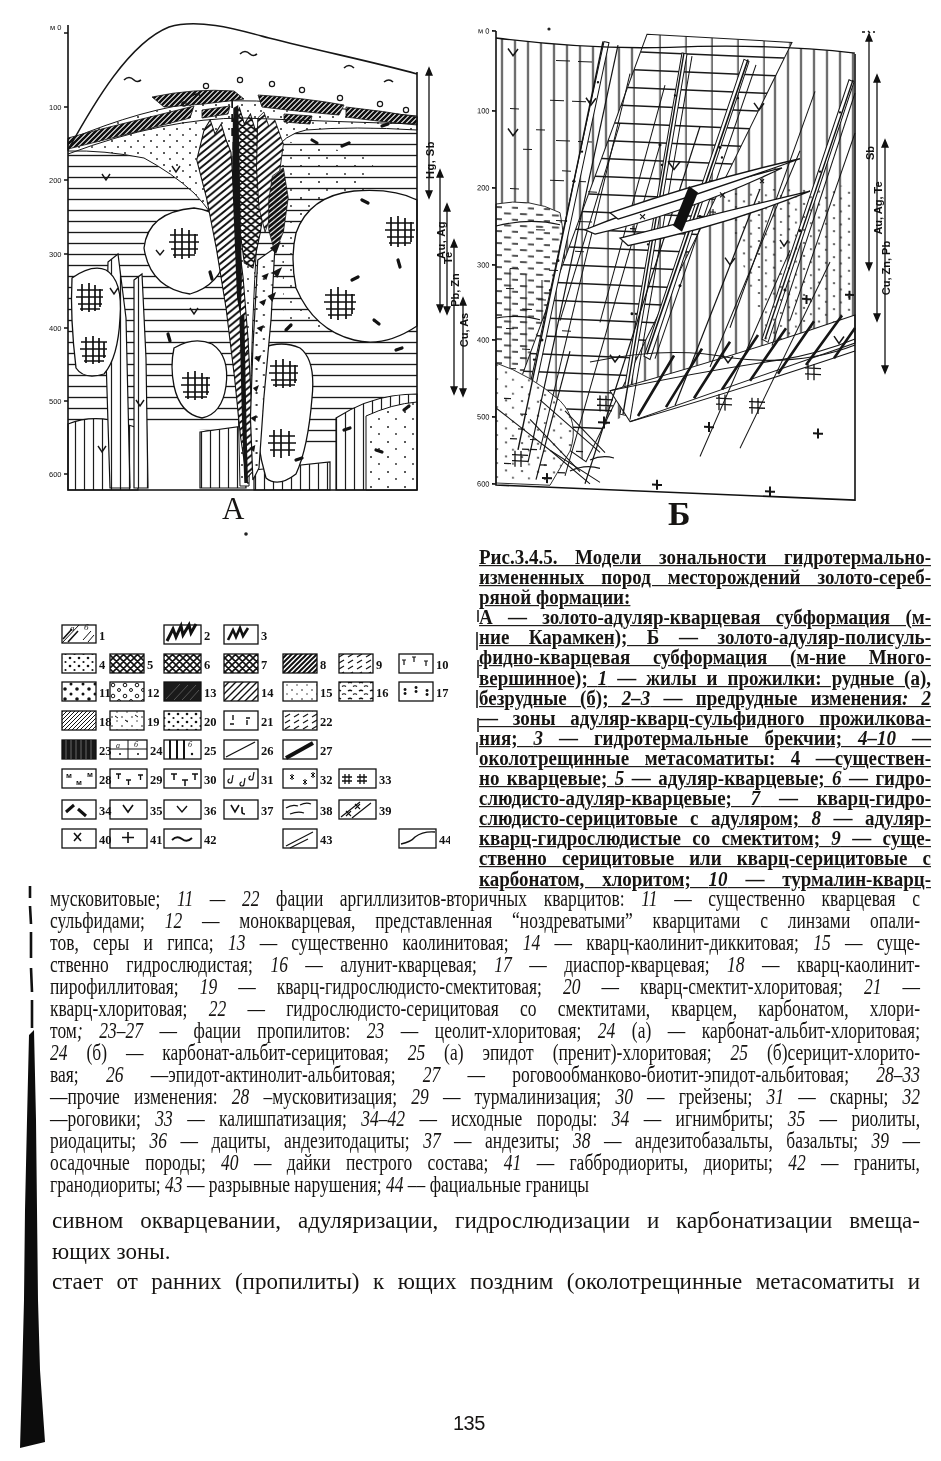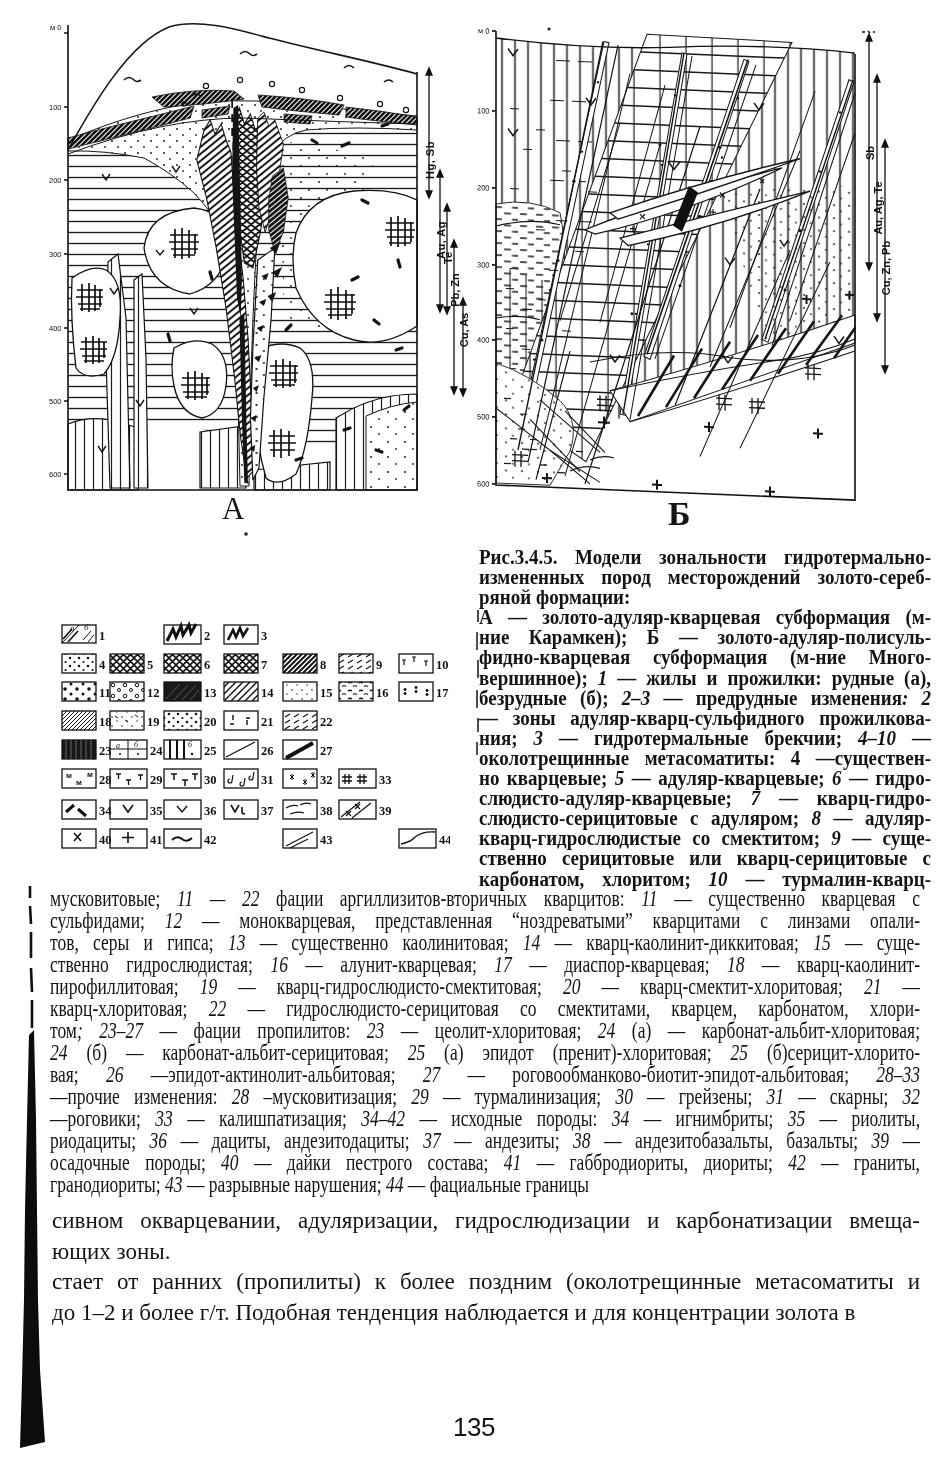--- a/index.html
+++ b/index.html
@@ -450,21 +450,21 @@
 
 <div class="abs" style="left:222px;top:491px;font-size:31px;">А</div>
 <div class="abs" style="left:668px;top:495px;font-size:34px;font-weight:bold;">Б</div>
 
 <svg class="abs" style="left:470px;top:600px" width="12" height="200" viewBox="0 0 12 200">
 <g stroke="#222" stroke-width="1.6" fill="none">
 <path d="M8,10 L8,22 M7,32 L7,50 M8,60 L8,78 M7,90 L7,108 M8,118 L8,132 M7,142 L7,155"></path>
 </g>
 </svg>
 
-<div class="abs jl cap" style="left:479px;top:547px;width:452px;font-size:19px;line-height:20.1px;font-weight:bold;">
+<div class="abs jl cap" style="left:479px;top:547px;width:452px;font-size:19px;line-height:20.1px;font-weight:bold;text-decoration:underline;">
 <div style="font-weight:bold">Рис.3.4.5.&nbsp;&nbsp;Модели&nbsp;&nbsp;зональности&nbsp;&nbsp;гидротермально-</div>
 <div style="font-weight:bold">измененных пород месторождений золото-сереб-</div>
 <div class="noj" style="font-weight:bold">ряной формации:</div>
 <div>А — золото-адуляр-кварцевая субформация (м-</div>
 <div>ние Карамкен); Б — золото-адуляр-полисуль-</div>
 <div>фидно-кварцевая субформация (м-ние Много-</div>
 <div>вершинное); <i>1</i> — жилы и прожилки: рудные (а),</div>
 <div>безрудные (б); <i>2–3</i> — предрудные изменения<i>: 2</i></div>
 <div>— зоны адуляр-кварц-сульфидного прожилкова-</div>
 <div>ния; <i>3</i> — гидротермальные брекчии; <i>4–10</i> —</div>
@@ -764,24 +764,23 @@
 <div>—прочие изменения: <i>28</i> –мусковитизация; <i>29</i> — турмалинизация; <i>30</i> — грейзены; <i>31</i> — скарны; <i>32</i></div>
 <div>—роговики; <i>33</i> — калишпатизация; <i>34–42</i> — исходные породы: <i>34</i> — игнимбриты; <i>35</i> — риолиты,</div>
 <div>риодациты; <i>36</i> — дациты, андезитодациты; <i>37</i> — андезиты; <i>38</i> — андезитобазальты, базальты; <i>39</i> —</div>
 <div>осадочные породы; <i>40</i> — дайки пестрого состава; <i>41</i> — габбродиориты, диориты; <i>42</i> — граниты,</div>
 <div class="noj">гранодиориты; <i>43</i> — разрывные нарушения; <i>44</i> –– фациальные границы</div>
 </div>
 
 <div class="abs jl bd" style="left:52px;top:1206px;width:868px;font-size:23px;line-height:30.6px;">
 <div>сивном окварцевании, адуляризации, гидрослюдизации и карбонатизации вмеща-</div>
 <div class="noj">ющих зоны.</div>
-<div>стает от ранних (пропилиты) к более поздним (околотрещинные метасоматиты и</div>
-<div class="noj">до 1–2 и более г/т. Подобная тенденция наблюдается и для концентрации золота в</div>
+<div>стает от ранних (пропилиты) к ющих поздним (околотрещинные метасоматиты и</div>
 </div>
 
-<div class="abs" style="left:453px;top:1412px;font-size:26px;font-family:'Liberation Sans',sans-serif;letter-spacing:-0.5px;">135</div>
+<div class="abs" style="left:453px;top:1412px;font-size:20px;font-family:'Liberation Sans',sans-serif;letter-spacing:-0.5px;">135</div>
 
 <svg class="abs" style="left:0px;top:880px" width="60" height="581" viewBox="0 0 60 581">
 <g stroke="#111" stroke-width="2.6" fill="none">
 <path d="M30,6 L30,18 M30,26 L31,44 M31,52 L31,78 M31,88 L32,112 M32,120 L32,148"></path>
 </g>
 <path d="M29,155 L34,150 L36,240 L37,330 L38,420 L40,490 L45,562 L20,568 L22,500 L24,420 L25,330 L27,240 Z" fill="#0c0c0c"></path>
 </svg>
 
 </body></html>

